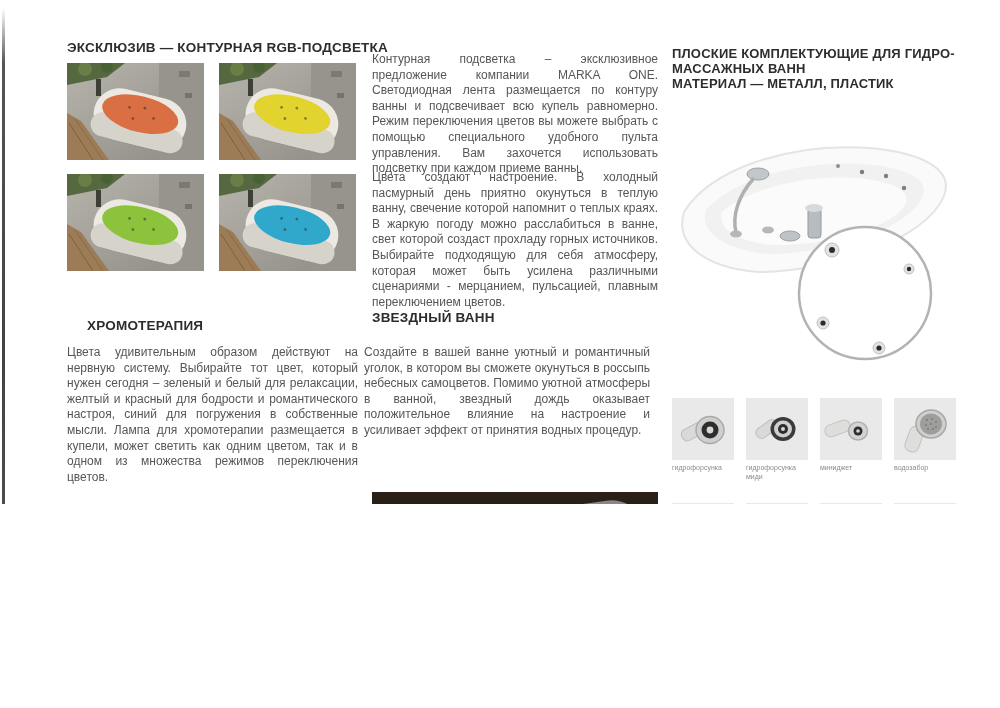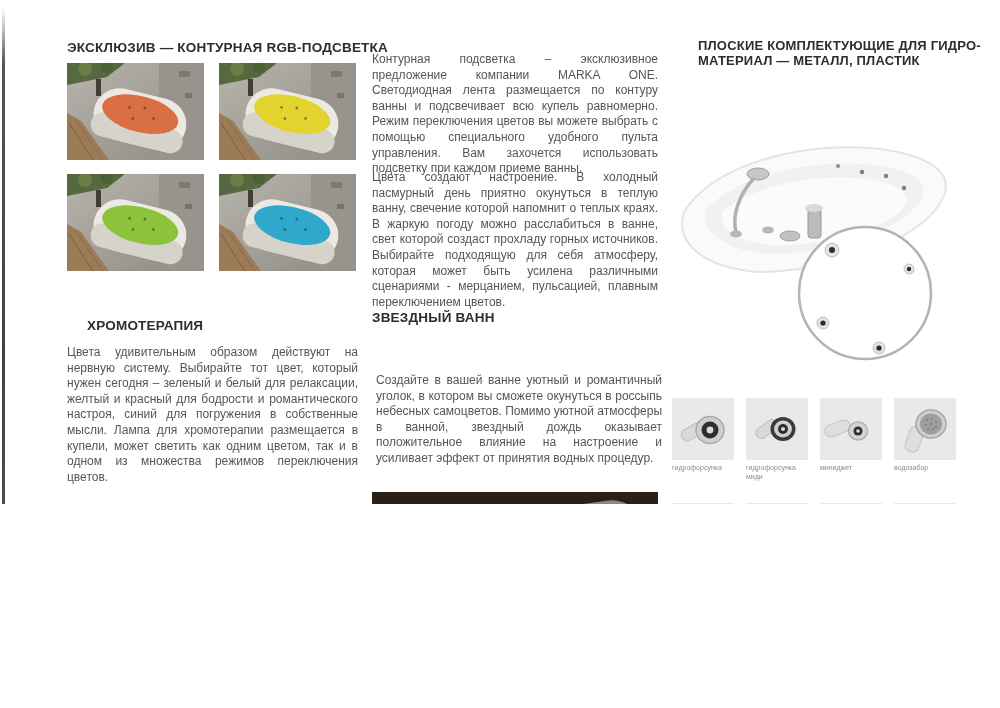--- a/index.html
+++ b/index.html
@@ -214,21 +214,21 @@
         <circle cx="297" cy="48" r="3.8" fill="#f07fa2"></circle>
           <circle cx="281" cy="53" r="3.8" fill="#f594b1"></circle>
         <circle cx="290" cy="52" r="3.8" fill="#f07fa2"></circle>
           <circle cx="296" cy="57" r="3.8" fill="#ea6d93"></circle>
         <circle cx="285" cy="60" r="3.8" fill="#f07fa2"></circle>
       </g>
     </svg>
   </div>
 
   <div class="h1" style="left:372px;top:310px;">ЗВЕЗДНЫЙ ВАНН</div>
-  <div class="body-text" style="left:376px;top:345px;width:286px;margin-top:28px;">Создайте в вашей ванне уютный и романтичный уголок, в котором вы сможете окунуться в россыпь небесных самоцветов. Помимо уютной атмосферы в ванной, звездный дождь оказывает положительное влияние на настроение и усиливает эффект от принятия водных процедур.</div>
+  <div class="body-text" style="left:364px;top:345px;width:286px;">Создайте в вашей ванне уютный и романтичный уголок, в котором вы сможете окунуться в россыпь небесных самоцветов. Помимо уютной атмосферы в ванной, звездный дождь оказывает положительное влияние на настроение и усиливает эффект от принятия водных процедур.</div>
 
   <div class="imgbox" style="left:372px;top:492px;">
     <svg viewBox="0 0 286 148" width="286" height="148">
       <rect width="286" height="148" fill="url(#nightbg)"></rect>
       <g transform="rotate(-8 143 70)">
         <rect x="2" y="22" width="276" height="86" rx="36" fill="#d9dde0" opacity=".55"></rect>
         <rect x="8" y="27" width="264" height="76" rx="32" fill="url(#bluewater)"></rect>
         <rect x="22" y="36" width="236" height="58" rx="26" fill="#5d8fd4" opacity=".45"></rect>
         <rect x="34" y="42" width="212" height="46" rx="22" fill="#86b8e8" opacity=".5"></rect>
 
@@ -261,22 +261,23 @@
         <circle cx="186" cy="74" r="1" opacity=".6"></circle>
           <circle cx="214" cy="66" r="1.2" opacity=".8"></circle>
           <circle cx="244" cy="58" r="1" opacity=".6"></circle>
         <circle cx="48" cy="96" r="1.2" opacity=".7"></circle>
           <circle cx="30" cy="70" r="1.1" opacity=".6"></circle>
           <circle cx="206" cy="90" r="1" opacity=".5"></circle>
       </g>
     </svg>
   </div>
 
-  <div style="position:absolute;left:672px;top:38px;margin-left:26px;">
+  <div style="position:absolute;left:672px;top:46px;">
     <div class="rt-line">ПЛОСКИЕ КОМПЛЕКТУЮЩИЕ ДЛЯ ГИДРО-</div>
+    <div class="rt-line">МАССАЖНЫХ ВАНН</div>
     <div class="rt-line">МАТЕРИАЛ  — МЕТАЛЛ, ПЛАСТИК</div>
   </div>
 
   <div class="imgbox" style="left:672px;top:112px;">
     <svg viewBox="0 0 293 278" width="293" height="278">
       <rect width="293" height="278" fill="#ffffff"></rect>
 
       <path d="M 12,100 C 38,58 115,30 198,36 C 252,41 282,58 272,84 C 254,128 158,160 86,160 C 36,156 2,134 12,100 Z" fill="#fafafa" stroke="#e4e4e4" stroke-width="2"></path>
       <path d="M 34,98 C 60,68 126,48 192,52 C 238,56 258,68 250,86 C 234,118 156,142 96,142 C 58,139 26,122 34,98 Z" fill="#f1f1f1"></path>
       <path d="M 50,100 C 74,78 130,62 186,66 C 224,70 240,80 233,93 C 219,117 152,134 102,133 C 70,131 44,118 50,100 Z" fill="#fbfbfb"></path>

